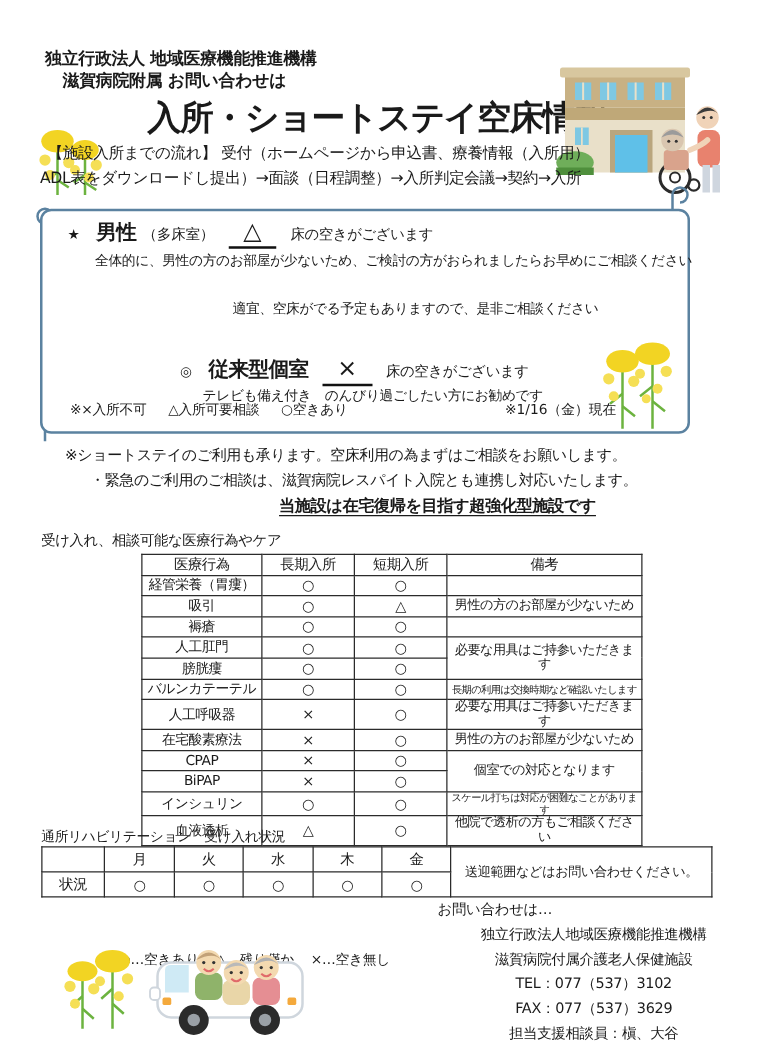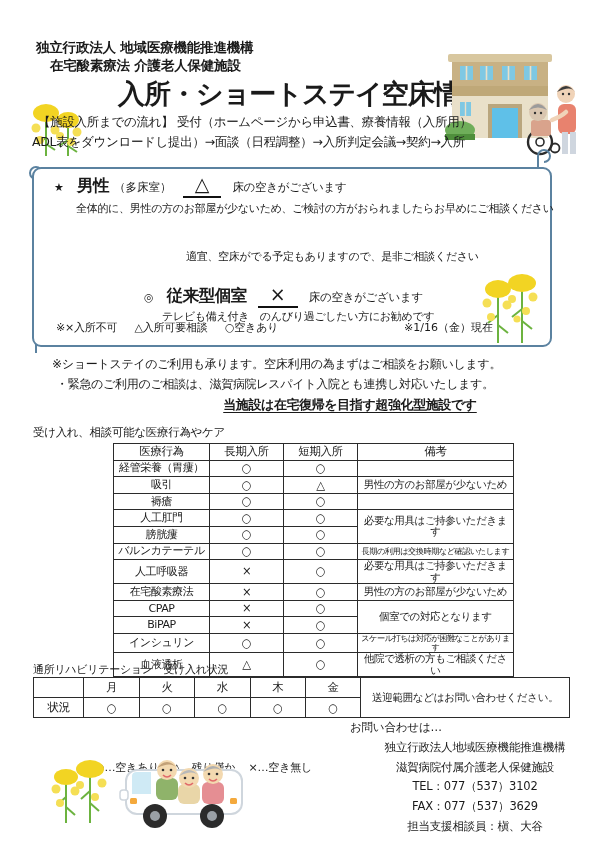--- a/index.html
+++ b/index.html
@@ -239,21 +239,21 @@
 
   .flower, .bus, .building { position: absolute; pointer-events: none; }
 </style>
 </head>
 <body>
 
 <div class="page">
 
   <div class="org-line">
     <span>独立行政法人 地域医療機能推進機構</span>
-    <span class="l2">在宅酸素療法 介護老人保健施設</span>
+    <span class="l2">滋賀病院附属 お問い合わせは</span>
   </div>
 
   <div class="main-title">入所・ショートステイ空床情報</div>
 
   <svg class="building" style="left:432px; top:42px;" width="170" height="118" viewBox="0 0 170 118">
     <rect x="20" y="18" width="96" height="26" fill="#c8b184"></rect>
     <rect x="16" y="12" width="104" height="8" rx="2" fill="#d8c79f"></rect>
     <rect x="20" y="44" width="96" height="10" fill="#bfa878"></rect>
     <rect x="20" y="54" width="96" height="42" fill="#e9e0c9"></rect>
     <rect x="28" y="24" width="13" height="14" fill="#7ec8e3"></rect>
@@ -324,21 +324,21 @@
 
     <div class="vac-row" style="left:20px; top:6px;">
       <span class="vac-mark">★</span>
       <span class="vac-label" style="margin-left:8px;">男性</span>
       <span class="vac-sub">（多床室）</span>
       <span class="vac-sym">△</span>
       <span class="vac-tail">床の空きがございます</span>
     </div>
     <div class="vac-note" style="left:42px; top:32px;">全体的に、男性の方のお部屋が少ないため、ご検討の方がおられましたらお早めにご相談ください</div>
 
-    <div class="vac-note" style="left:152px; top:80px;">適宜、空床がでる予定もありますので、是非ご相談ください</div>
+    <div class="vac-note" style="left:152px; top:70px;">適宜、空床がでる予定もありますので、是非ご相談ください</div>
 
     <div class="vac-row" style="left:110px; top:116px;">
       <span class="vac-mark">◎</span>
       <span class="vac-label" style="margin-left:8px;">従来型個室</span>
       <span class="vac-sub"></span>
       <span class="vac-sym">×</span>
       <span class="vac-tail">床の空きがございます</span>
     </div>
     <div class="vac-note" style="left:128px; top:140px;">テレビも備え付き　のんびり過ごしたい方にお勧めです</div>
 
@@ -365,21 +365,21 @@
 
   <div class="legend-line">
     <span>※×入所不可</span>
     <span>△入所可要相談</span>
     <span>○空きあり</span>
   </div>
   <div class="asof">※1/16（金）現在</div>
 
   <div class="below-box">
     <div>※ショートステイのご利用も承ります。空床利用の為まずはご相談をお願いします。</div>
-    <div style="margin-left:4px;">・緊急のご利用のご相談は、滋賀病院レスパイト入院とも連携し対応いたします。</div>
+    <div style="margin-left:20px;">・緊急のご利用のご相談は、滋賀病院レスパイト入院とも連携し対応いたします。</div>
   </div>
 
   <div class="section-title">
     <u>当施設は在宅復帰を目指す超強化型施設です</u>
   </div>
   <div class="tbl-caption">受け入れ、相談可能な医療行為やケア</div>
 
   <table class="med">
     <colgroup>
       <col class="c-name">

